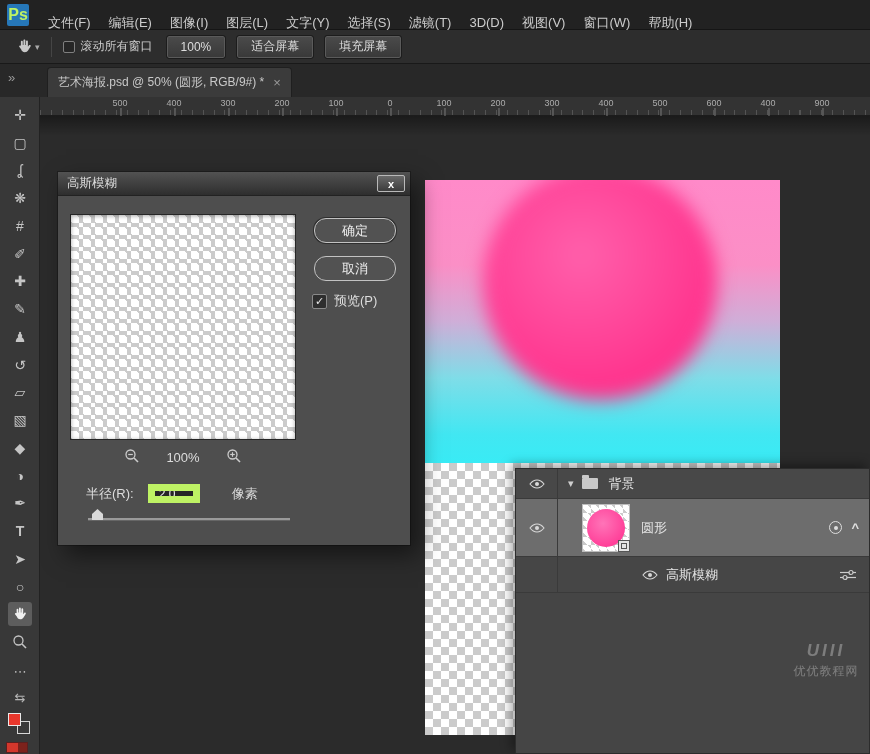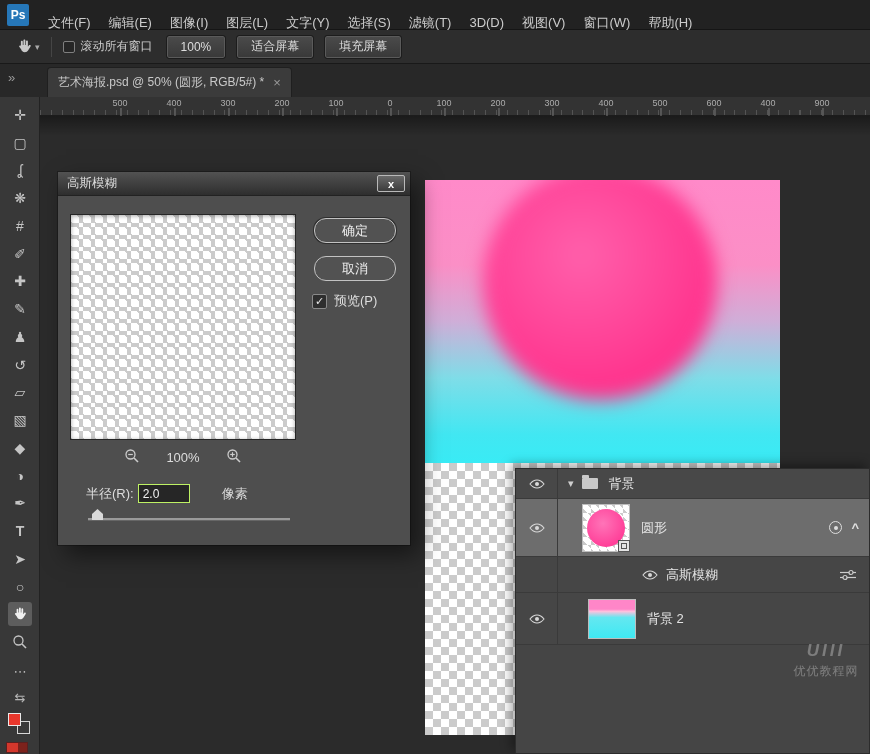--- a/index.html
+++ b/index.html
@@ -3,22 +3,22 @@
 <meta charset="utf-8">
 <style>
   html,body{margin:0;padding:0;background:#111;}
   *{box-sizing:border-box;}
   .app{position:relative;width:870px;height:754px;overflow:hidden;background:#2b2b2b;
        font-family:"Liberation Sans","DejaVu Sans",sans-serif;-webkit-font-smoothing:antialiased;}
 
   
   .menu-bar{position:absolute;top:0;left:0;width:870px;height:30px;background:#222;
             border-bottom:1px solid #151515;display:flex;align-items:center;color:#cccccc;font-size:13px;z-index:20;}
-  .ps-logo{width:22px;height:22px;margin-left:7px;background:#2677b8;color:#ffffff;font-weight:bold;
-           font-size:12px;display:flex;align-items:center;justify-content:center;border-radius:2px;}
+  .ps-logo{width:22px;height:22px;margin-left:7px;background:#2677b8;color:#bef264;font-weight:bold;
+           font-size:16px;display:flex;align-items:center;justify-content:center;border-radius:2px;}
   .menu-items{display:flex;margin-left:10px;}
   .menu-item{padding:0 9px;line-height:30px;cursor:default;white-space:nowrap;margin-top:16px;}
 
   
   .options-bar{position:absolute;top:30px;left:0;width:870px;height:34px;background:#2d2d2d;
                border-bottom:1px solid #191919;display:flex;align-items:center;color:#cccccc;font-size:12px;z-index:20;}
   .ob-hand{margin-left:16px;display:flex;align-items:center;}
   .ob-caret{font-size:9px;color:#aaa;margin-left:2px;}
   .ob-sep{width:1px;height:20px;background:#454545;margin:0 11px;}
   .ob-checkbox{width:12px;height:12px;border:1px solid #7f7f7f;background:#262626;border-radius:2px;margin-right:6px;}
@@ -115,22 +115,22 @@
            background:#525252;color:#eeeeee;font-size:13px;font-family:inherit;cursor:default;padding:0;}
   .dlg-btn.ok{top:46px;box-shadow:0 0 0 1px #2e2e2e;}
   .dlg-btn.cancel{top:84px;}
   .dlg-previewrow{position:absolute;left:254px;top:120px;display:flex;align-items:center;gap:7px;}
   .dlg-check{width:15px;height:15px;background:#2e2e2e;border:1px solid #8a8a8a;border-radius:2px;
              display:flex;align-items:center;justify-content:center;}
   .dlg-check i{font-style:normal;font-size:11px;font-weight:bold;color:#e8e8e8;line-height:1;}
   .dlg-zoomrow{position:absolute;left:12px;top:276px;width:226px;display:flex;align-items:center;justify-content:center;gap:26px;}
   .dlg-zoomval{color:#dddddd;}
   .dlg-radiusrow{position:absolute;left:28px;top:312px;display:flex;align-items:flex-end;}
-  .dlg-input{width:52px;height:19px;background:#262626;border:1px solid #bef264;color:#f2f2f2;
-             font-size:12px;font-family:inherit;padding:1px 4px;margin-left:4px;}
+  .dlg-input{width:52px;height:19px;background:#262626;border:7px solid #bef264;color:#f2f2f2;
+             font-size:12px;font-family:inherit;padding:1px 4px;margin-left:14px;}
   .dlg-unit{margin-left:32px;font-family:Liberation Mono, monospace;}
   .dlg-slider{position:absolute;left:30px;top:346px;width:202px;height:3px;background:#9a9a9a;border-bottom:1px solid #666;}
   .dlg-thumb{position:absolute;left:4px;top:-9px;width:11px;height:11px;background:#d9d9d9;border:0;
              clip-path:polygon(50% 0,100% 45%,100% 100%,0 100%,0 45%);}
 </style>
 </head>
 <body>
 
 <div class="app">
 
@@ -168,21 +168,21 @@
     <span class="ob-checkbox"></span>
     <span>滚动所有窗口</span>
     <button class="ob-btn first">100%</button>
     <button class="ob-btn">适合屏幕</button>
     <button class="ob-btn">填充屏幕</button>
   </div>
 
   <div class="tab-bar">
     <span class="collapse">»</span>
     <div class="doc-tab">
-      <span>艺术海报.psd @ 50% (圆形, RGB/5#) *</span>
+      <span>艺术海报.psd @ 50% (圆形, RGB/9#) *</span>
       <span class="tab-close">×</span>
     </div>
   </div>
 
   <div class="ruler">
     <span class="tick" style="left:80px">500</span>
     <span class="tick" style="left:134px">400</span>
     <span class="tick" style="left:188px">300</span>
     <span class="tick" style="left:242px">200</span>
     <span class="tick" style="left:296px">100</span>
@@ -324,32 +324,20 @@
       <span class="row-right" style="margin-right:12px;">
         <svg width="18" height="12" viewBox="0 0 18 12">
             <line x1="1" y1="3.5" x2="17" y2="3.5" stroke="#ccc" stroke-width="1.2"></line>
             <circle cx="12" cy="3.5" r="2" fill="#464646" stroke="#ccc" stroke-width="1.2"></circle>
             <line x1="1" y1="8.5" x2="17" y2="8.5" stroke="#ccc" stroke-width="1.2"></line>
             <circle cx="6" cy="8.5" r="2" fill="#464646" stroke="#ccc" stroke-width="1.2"></circle>
           </svg>
       </span>
     </div>
 
-    <div class="lp-row" style="height:52px;">
-      <span class="eyecell">
-          <span class="eye">
-        <svg width="16" height="10" viewBox="0 0 16 10">
-              <path d="M1 5C3.4 1.9 5.8 1 8 1s4.6.9 7 4c-2.4 3.1-4.8 4-7 4S3.4 8.1 1 5z" fill="none" stroke="#d8d8d8" stroke-width="1.1"></path>
-              <circle cx="8" cy="5" r="2" fill="#d8d8d8"></circle>
-            </svg>
-      </span>
-        </span>
-      <span class="thumb thumb-bg2"></span>
-      <span class="lp-label">背景 2</span>
-    </div>
 
   </div>
 
   <div class="watermark">
     <div class="wm-logo">UIII</div>
     <div class="wm-site">优优教程网</div>
   </div>
 
   <div class="dialog">
     <div class="dlg-title">

